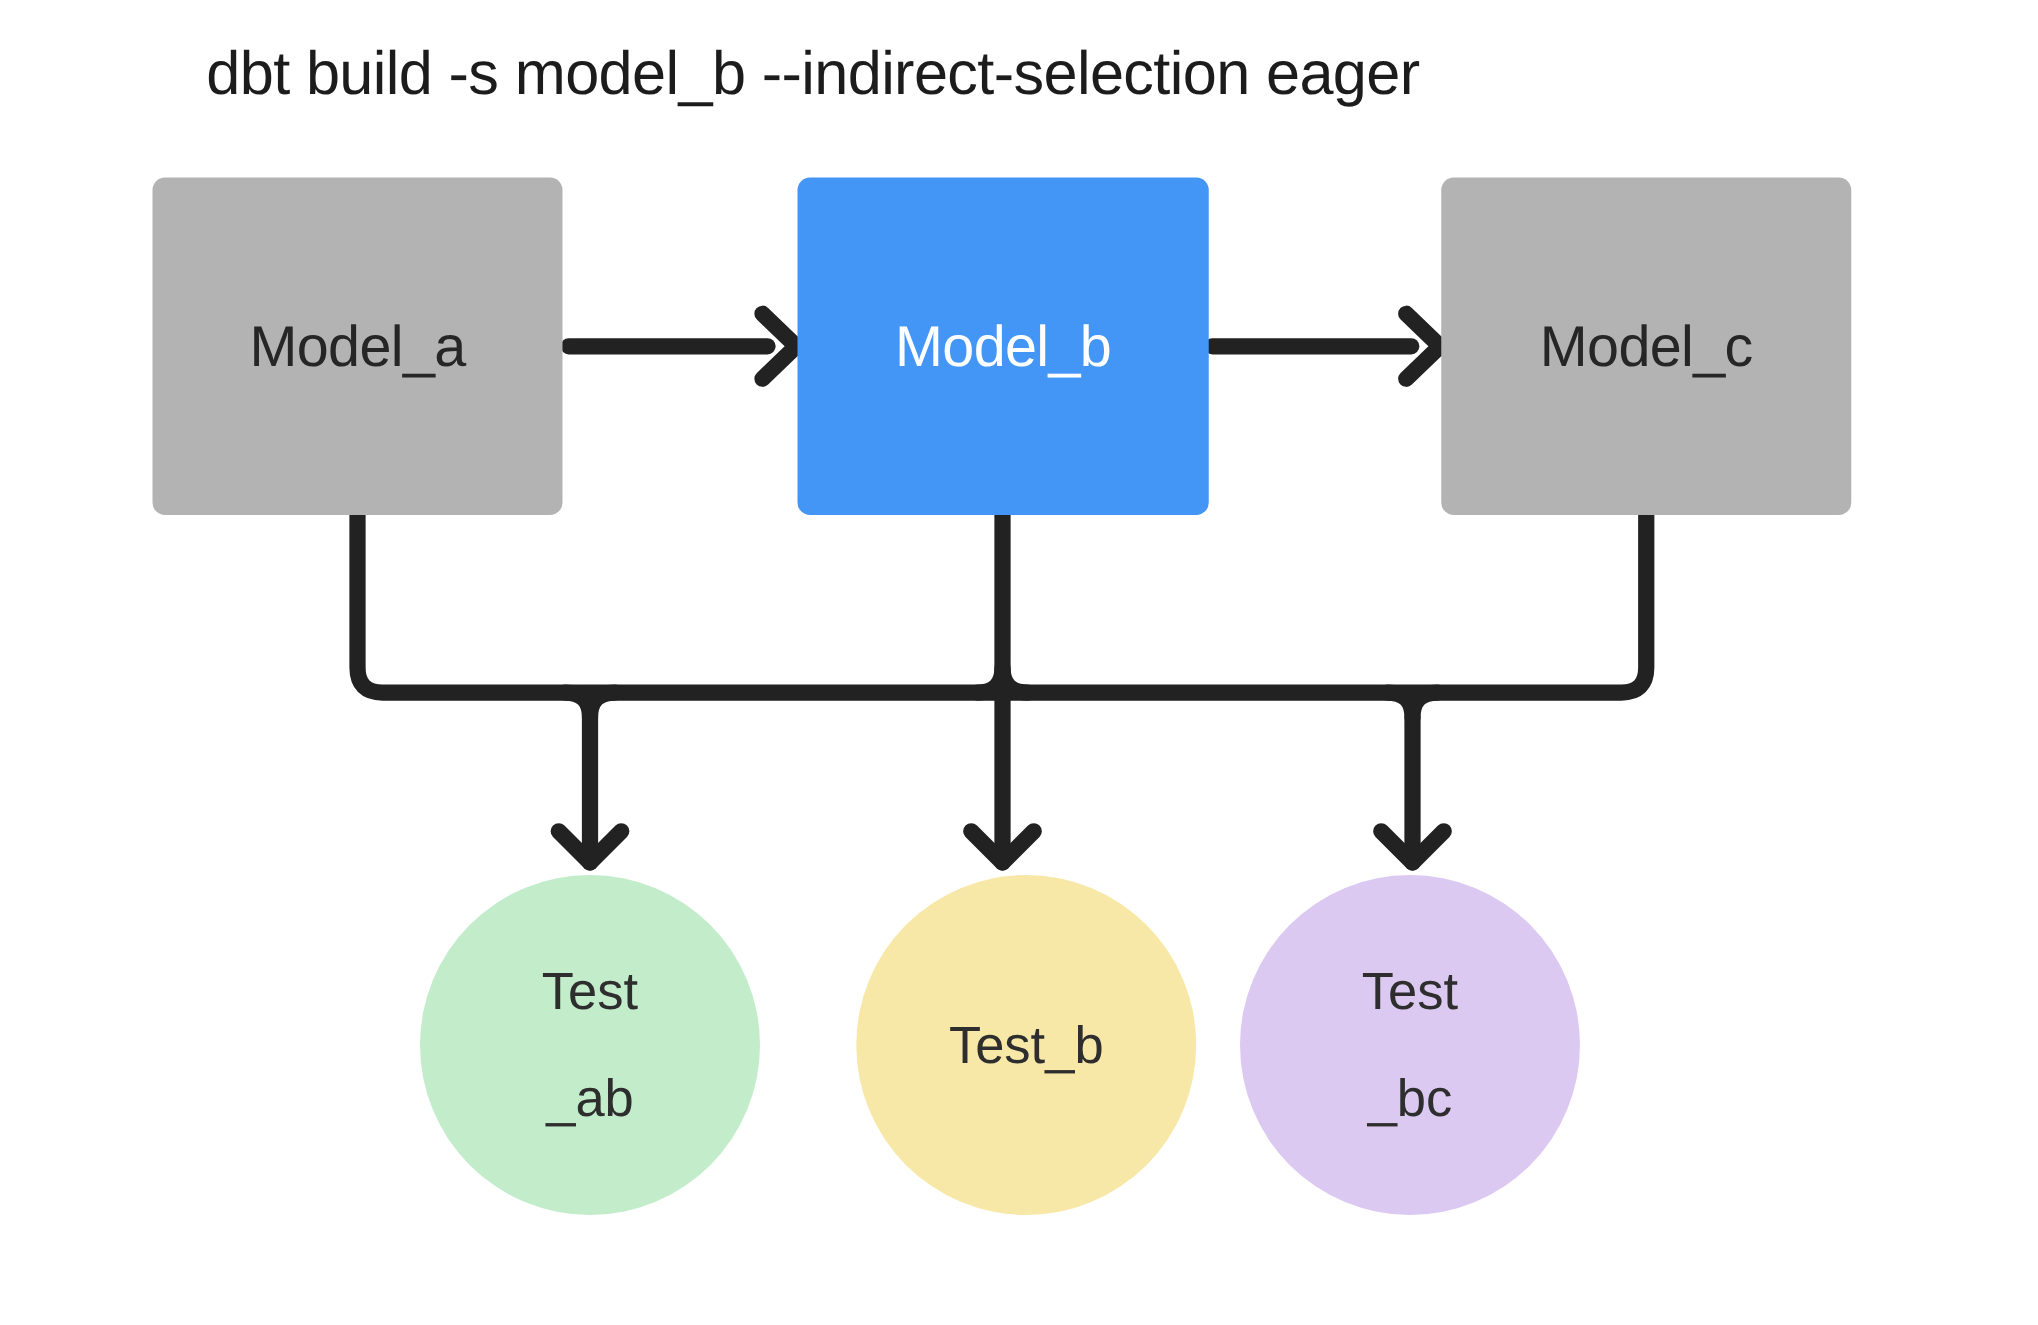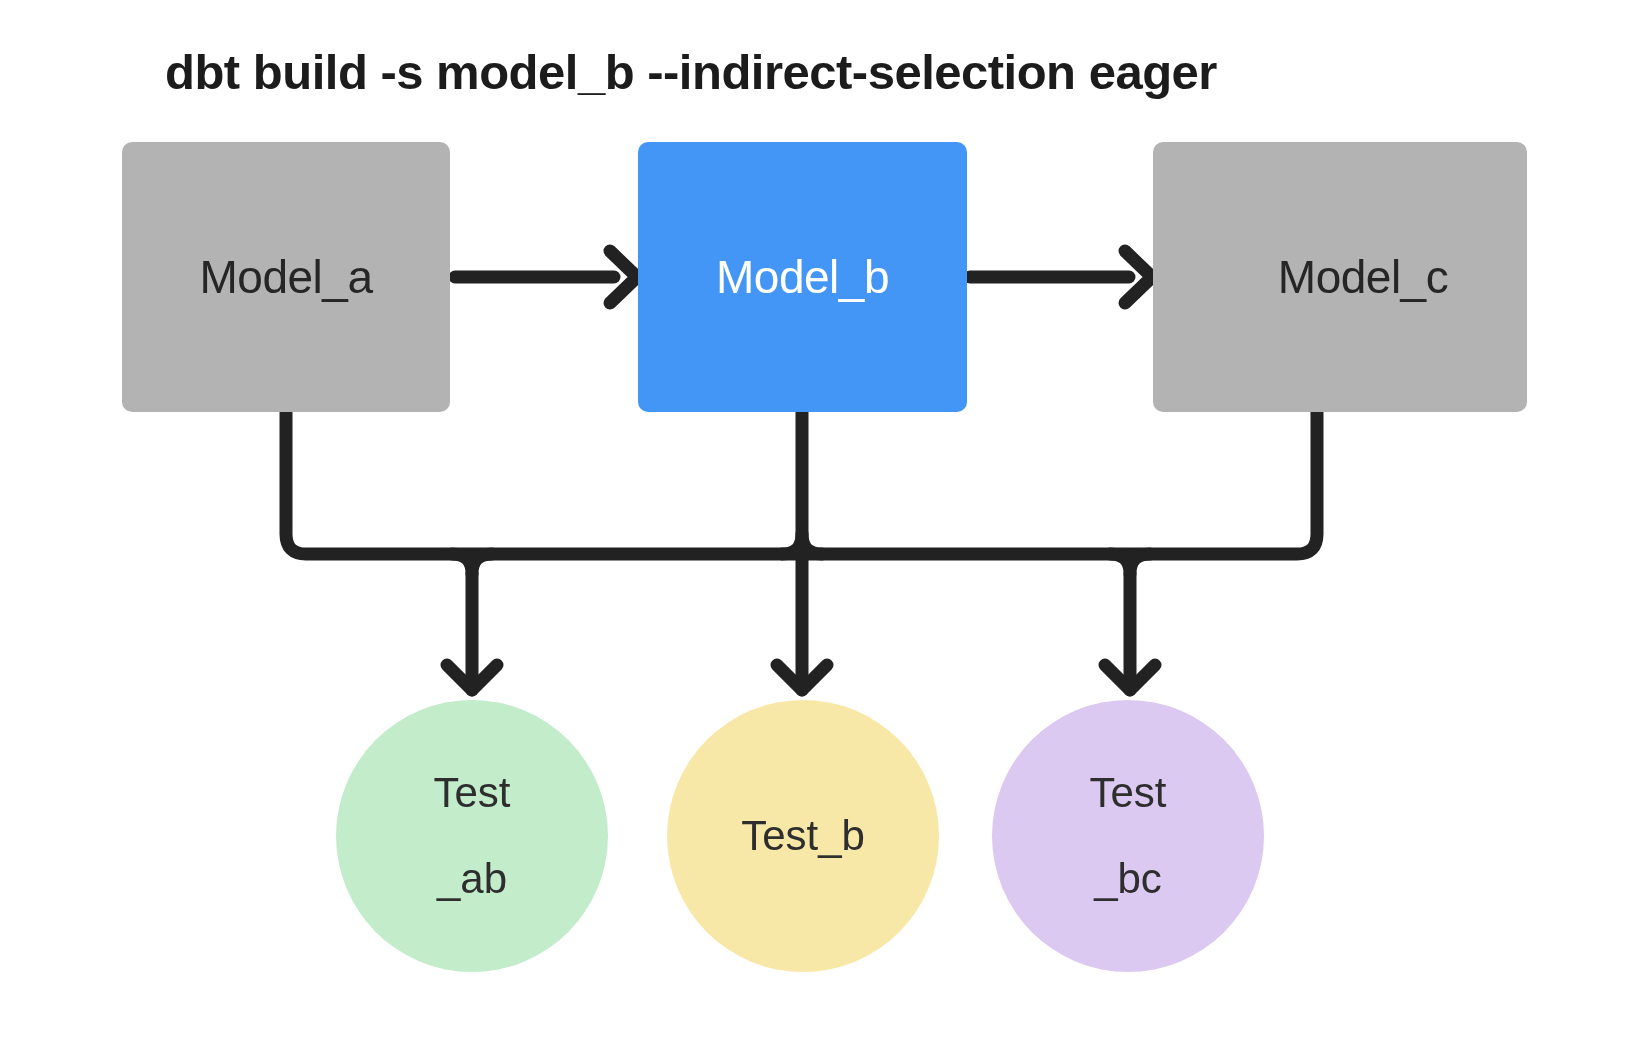--- a/index.html
+++ b/index.html
@@ -11,23 +11,23 @@
   #canvas {
     position: relative;
     width: 1630px;
     height: 1060px;
     background: var(--background, #fff);
     overflow: hidden;
   }
   .diagram-title {
     position: absolute;
     left: 165px;
-    top: 44px;
+    top: 31px;
     font-size: 49px;
-    font-weight: 700;
+    font-weight: 400;
     letter-spacing: -0.5px;
     color: var(--title-text, #1c1c1c);
     white-space: nowrap;
   }
   .model-node {
     position: absolute;
     top: 142px;
     width: 328px;
     height: 270px;
     border-radius: 10px;
@@ -40,38 +40,38 @@
   .model-default {
     background: var(--model-default, #b3b3b3);
     color: var(--model-default-text, #262626);
   }
   .model-selected {
     background: var(--model-selected, #4496f6);
     color: var(--model-selected-text, #ffffff);
   }
   #model-a { left: 122px; }
   #model-b { left: 638px; width: 329px; }
-  #model-c { left: 1153px; padding-left: 46px; }
+  #model-c { left: 1153px; }
   .test-node {
     position: absolute;
     top: 700px;
     width: 272px;
     height: 272px;
     border-radius: 50%;
     display: flex;
     flex-direction: column;
     align-items: center;
     justify-content: center;
     font-size: 42px;
     line-height: 86px;
     color: var(--test-text, #2e2e2e);
     text-align: center;
   }
   #test-ab { left: 336px; background: var(--test-ab-fill, #c2ecca); }
-  #test-b  { left: 667px; background: var(--test-b-fill,  #f8e8a8); justify-content: center; }
+  #test-b  { left: 685px; background: var(--test-b-fill,  #f8e8a8); justify-content: center; }
   #test-bc { left: 992px; background: var(--test-bc-fill, #dcc9f2); }
   .edges-layer {
     position: absolute;
     left: 0; top: 0;
     width: 1630px;
     height: 1060px;
     pointer-events: none;
   }
   .edge {
     fill: none;

